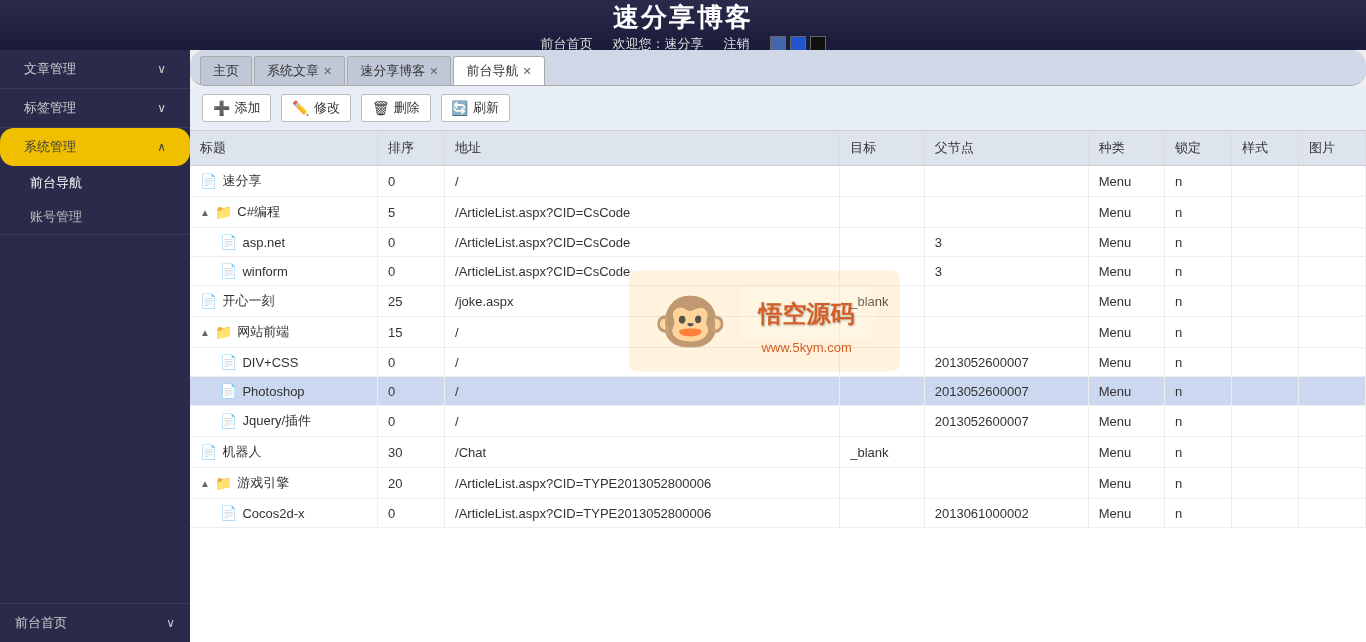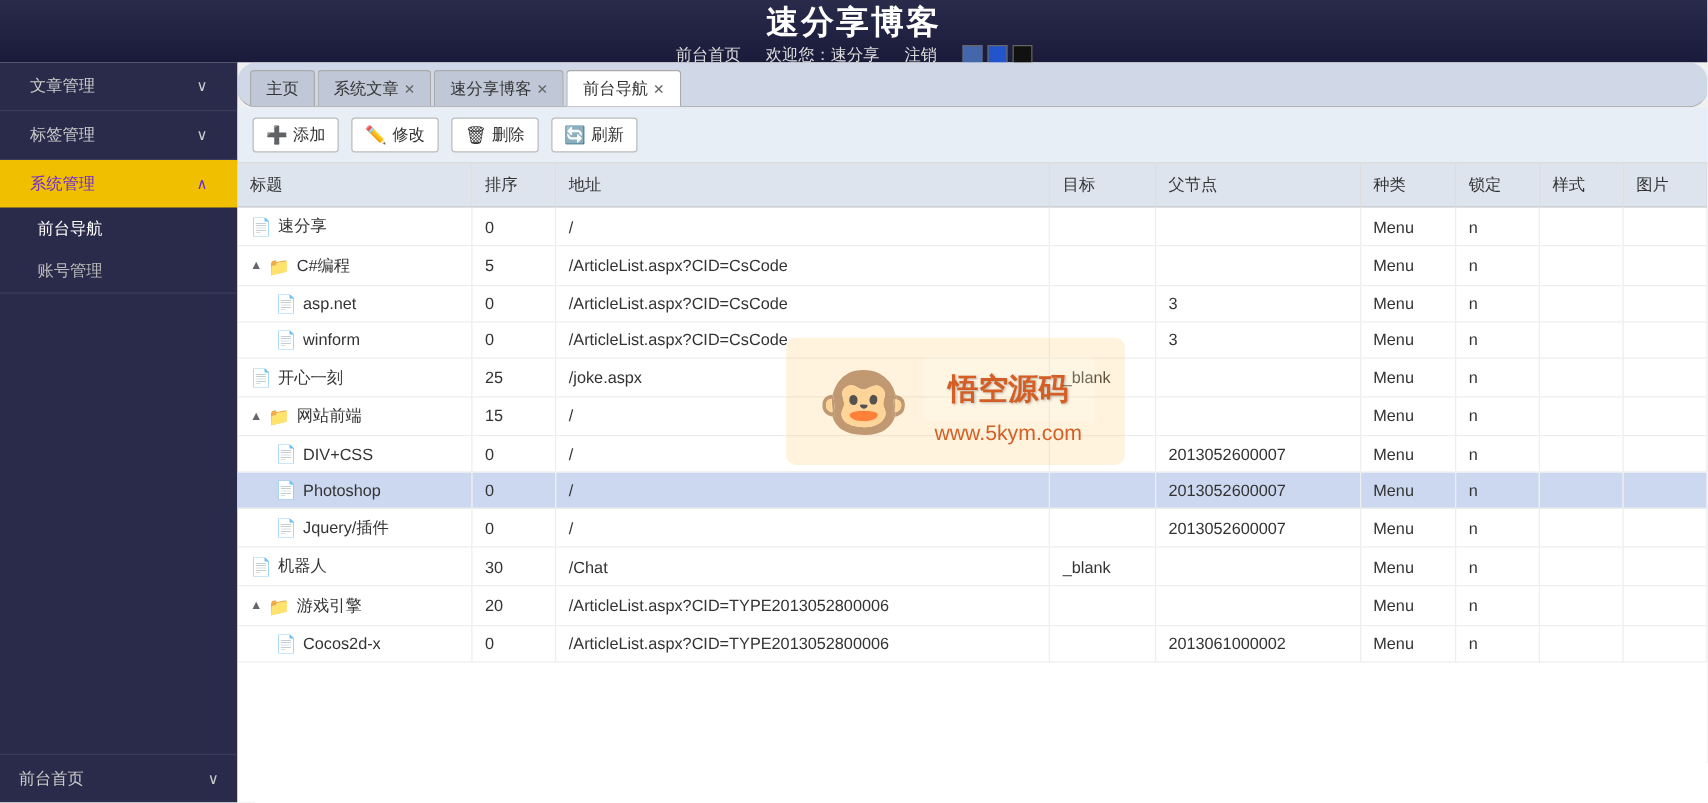--- a/index.html
+++ b/index.html
@@ -68,21 +68,22 @@
       display: flex;
       align-items: center;
       justify-content: space-between;
       padding: 10px 24px;
       color: #ccc;
       font-size: 13px;
       cursor: pointer;
     }
     .sidebar-header.active-section {
       background: #f0c000;
-      color: #6d28d9;
+      color: #404040;
+      border-radius: 14px;
     }
     .sidebar-item {
       padding: 8px 15px 8px 30px;
       color: #bbb;
       cursor: pointer;
       font-size: 13px;
     }
     .sidebar-item.active {
       color: white;
     }
@@ -229,21 +230,21 @@
     .watermark-content {
       background: rgba(255,255,255,0.15);
       padding: 10px 20px;
       text-align: center;
       font-size: 24px;
       font-weight: bold;
       color: #cc4400;
       text-shadow: 1px 1px 2px rgba(0,0,0,0.3);
     }
     .watermark-sub {
-      font-size: 17px;
+      font-size: 13px;
       color: #cc4400;
       text-align: center;
     }
   </style>
 </head>
 <body>
 
 <div class="header">
   <div class="header-logo">速分享博客</div>
   <div class="header-right">

